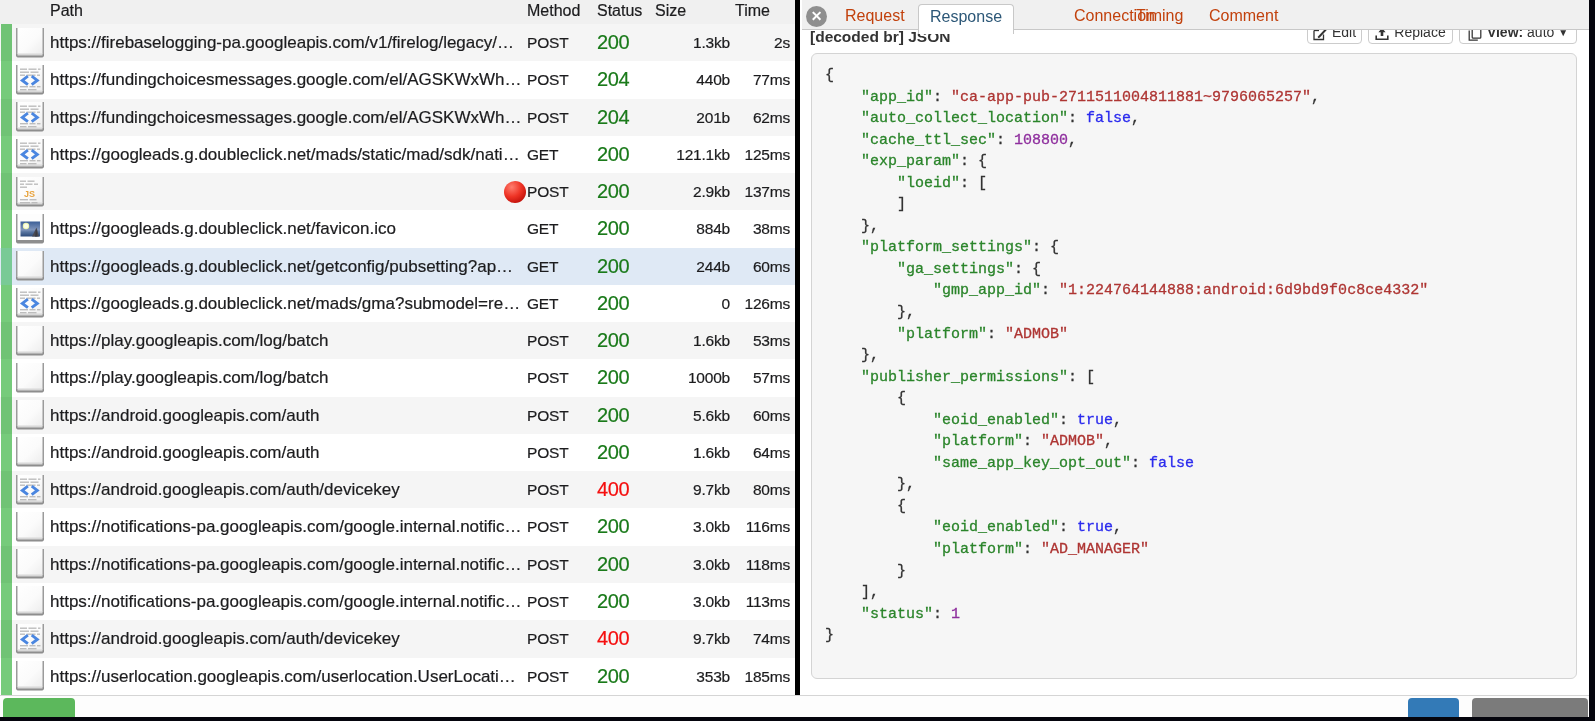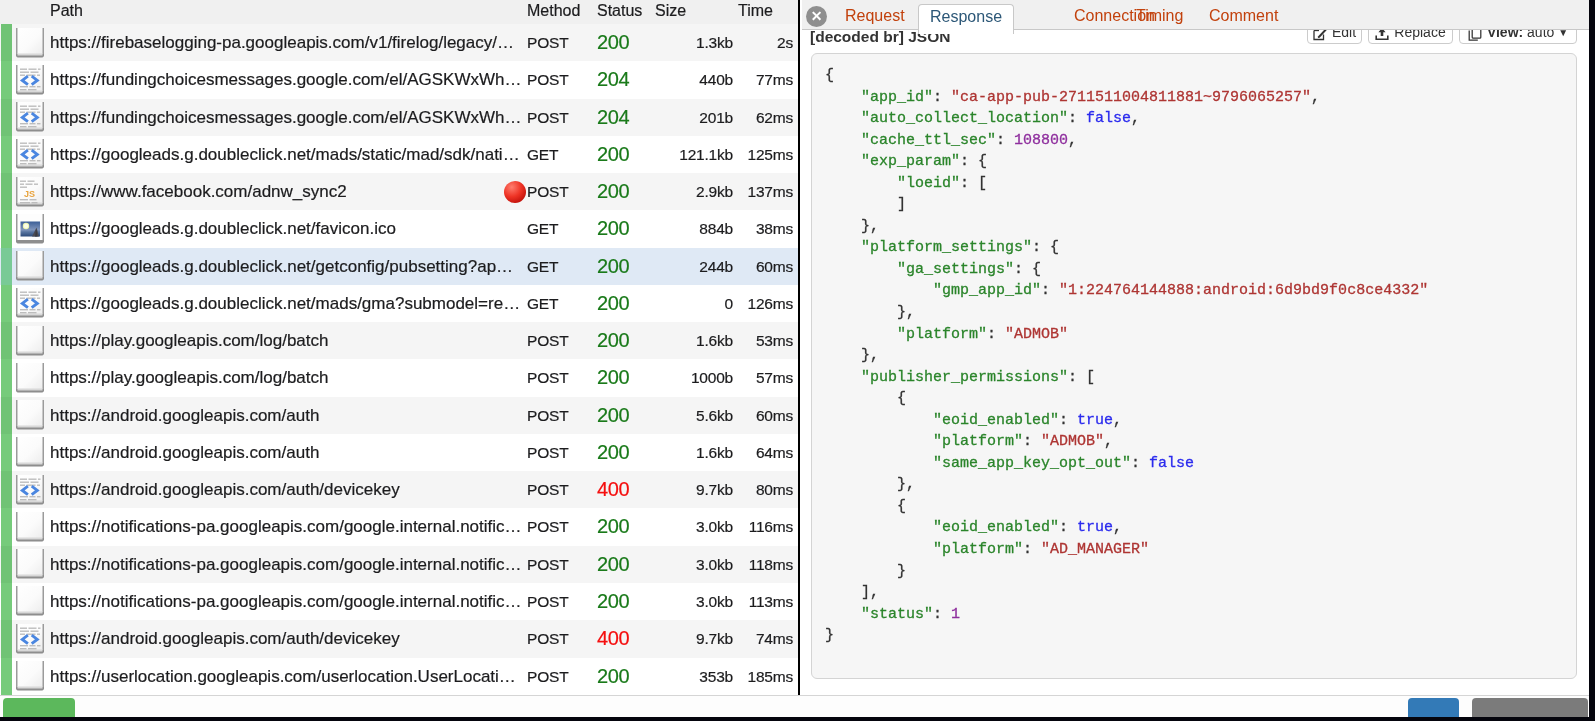--- a/index.html
+++ b/index.html
@@ -2,21 +2,21 @@
 <html><head>
 <meta charset="utf-8">
 <style>
 * { margin:0; padding:0; box-sizing:border-box; }
 html,body { width:1595px; height:721px; overflow:hidden; background:#fff;
   font-family:"Liberation Sans",sans-serif; }
 .app { position:relative; width:1595px; height:721px; }
 
 
 .left { position:absolute; left:0; top:0; width:800px; height:695px; overflow:hidden;
-  border-right:2px solid #000000; background:#15803d; }
+  border-right:5px solid #000000; background:#15803d; }
 .thead { position:relative; height:24px; background:#f0f0f0; font-size:16px; color:#1c1c1e; -webkit-text-stroke:0.2px; }
 .thead span { position:absolute; top:2px; }
 .th-path { left:50px; }
 .th-method { left:527px; }
 .th-status { left:597px; }
 .th-size { left:655px; }
 .th-time { right:25px; }
 .row { position:relative; height:37.28px; background:#fff; font-size:15.5px; color:#1c1c1e; -webkit-text-stroke:0.2px; }
 .row.odd { background:#f5f5f5; }
 .row.sel { background:#dfe9f5; }
@@ -270,21 +270,20 @@
               <rect x="18" y="6.5" width="4" height="1.4"></rect>
               <rect x="4" y="9.5" width="7" height="1.4"></rect>
               <rect x="4" y="22" width="8" height="1.4"></rect>
               <rect x="13.5" y="22" width="7" height="1.4"></rect>
               <rect x="4" y="25" width="10" height="1.4"></rect>
               <rect x="15.5" y="25" width="6" height="1.4"></rect>
             </g>
             <text x="8" y="19.5" font-family="Liberation Sans,sans-serif" font-size="9" font-weight="bold" fill="#e8a33d">JS</text>
           </svg>
         </span>
-        <span class="path">https://www.facebook.com/adnw_sync2</span>
         <span class="dot"></span>
         <span class="method">POST</span>
         <span class="status g">200</span>
         <span class="size">2.9kb</span>
         <span class="time">137ms</span>
       </div>
 <div class="row">
         <span class="tls"></span>
         <span class="icon">
           <svg width="28" height="30" viewBox="0 0 28 30">

